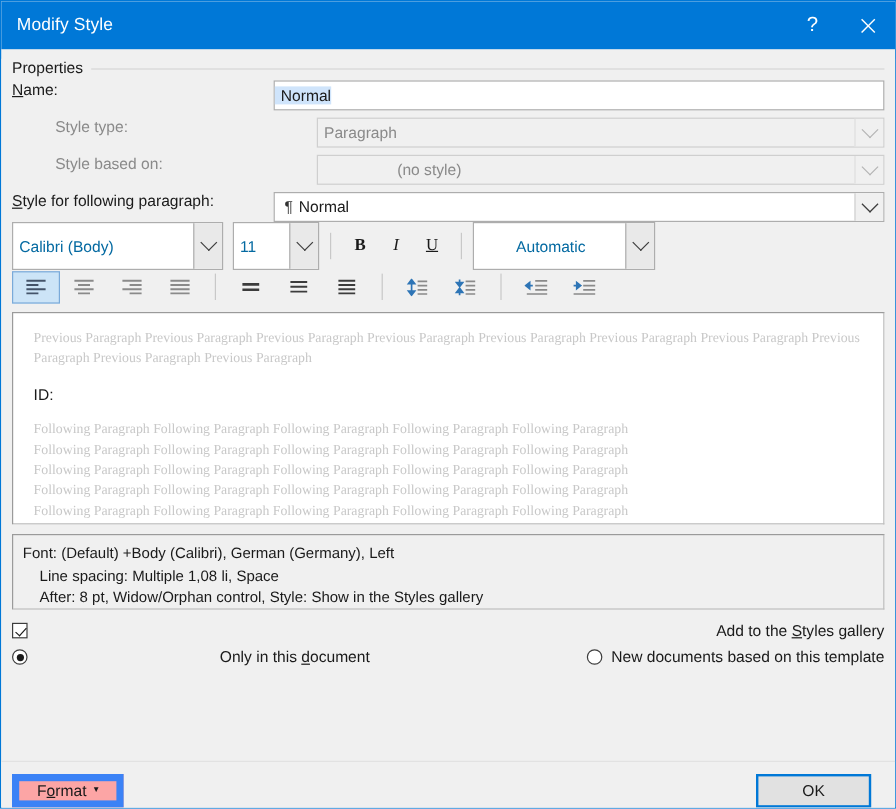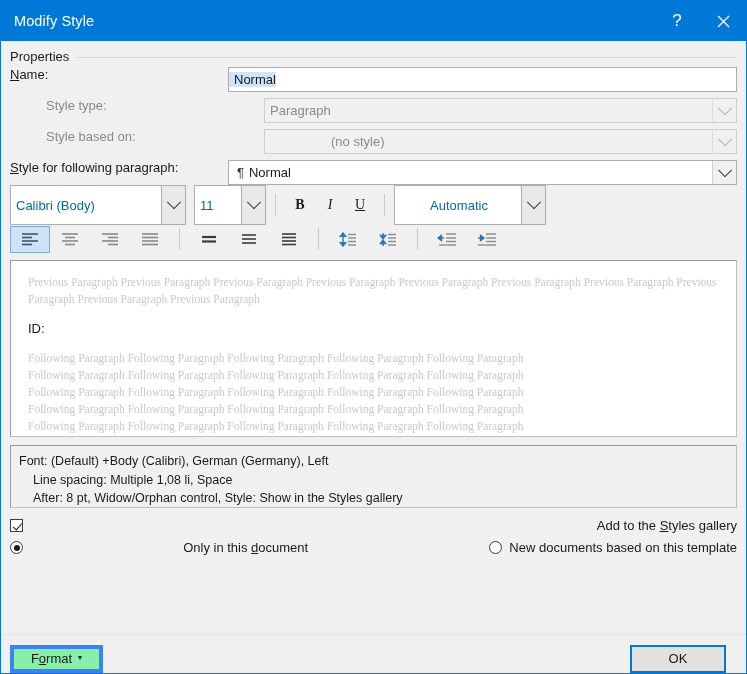--- a/index.html
+++ b/index.html
@@ -309,22 +309,22 @@
     background: #f0f0f0;
     border-top: 1px solid #e2e2e2;
     display: flex;
     align-items: center;
     padding: 0 9px;
     box-sizing: border-box;
   }
   .btn {
     height: 28px;
     box-sizing: border-box;
-    background: #86efac;
-    border: 4px solid #3b82f6;
+    background: #fca5a5;
+    border: 6px solid #3b82f6;
     font-size: 13px;
     color: #1a1a1a;
     display: flex;
     align-items: center;
     justify-content: center;
     cursor: default;
   }
   .btn-format { width: 93px; padding: 0 4px; }
   .btn-format .caret {
     margin-left: 6px;

